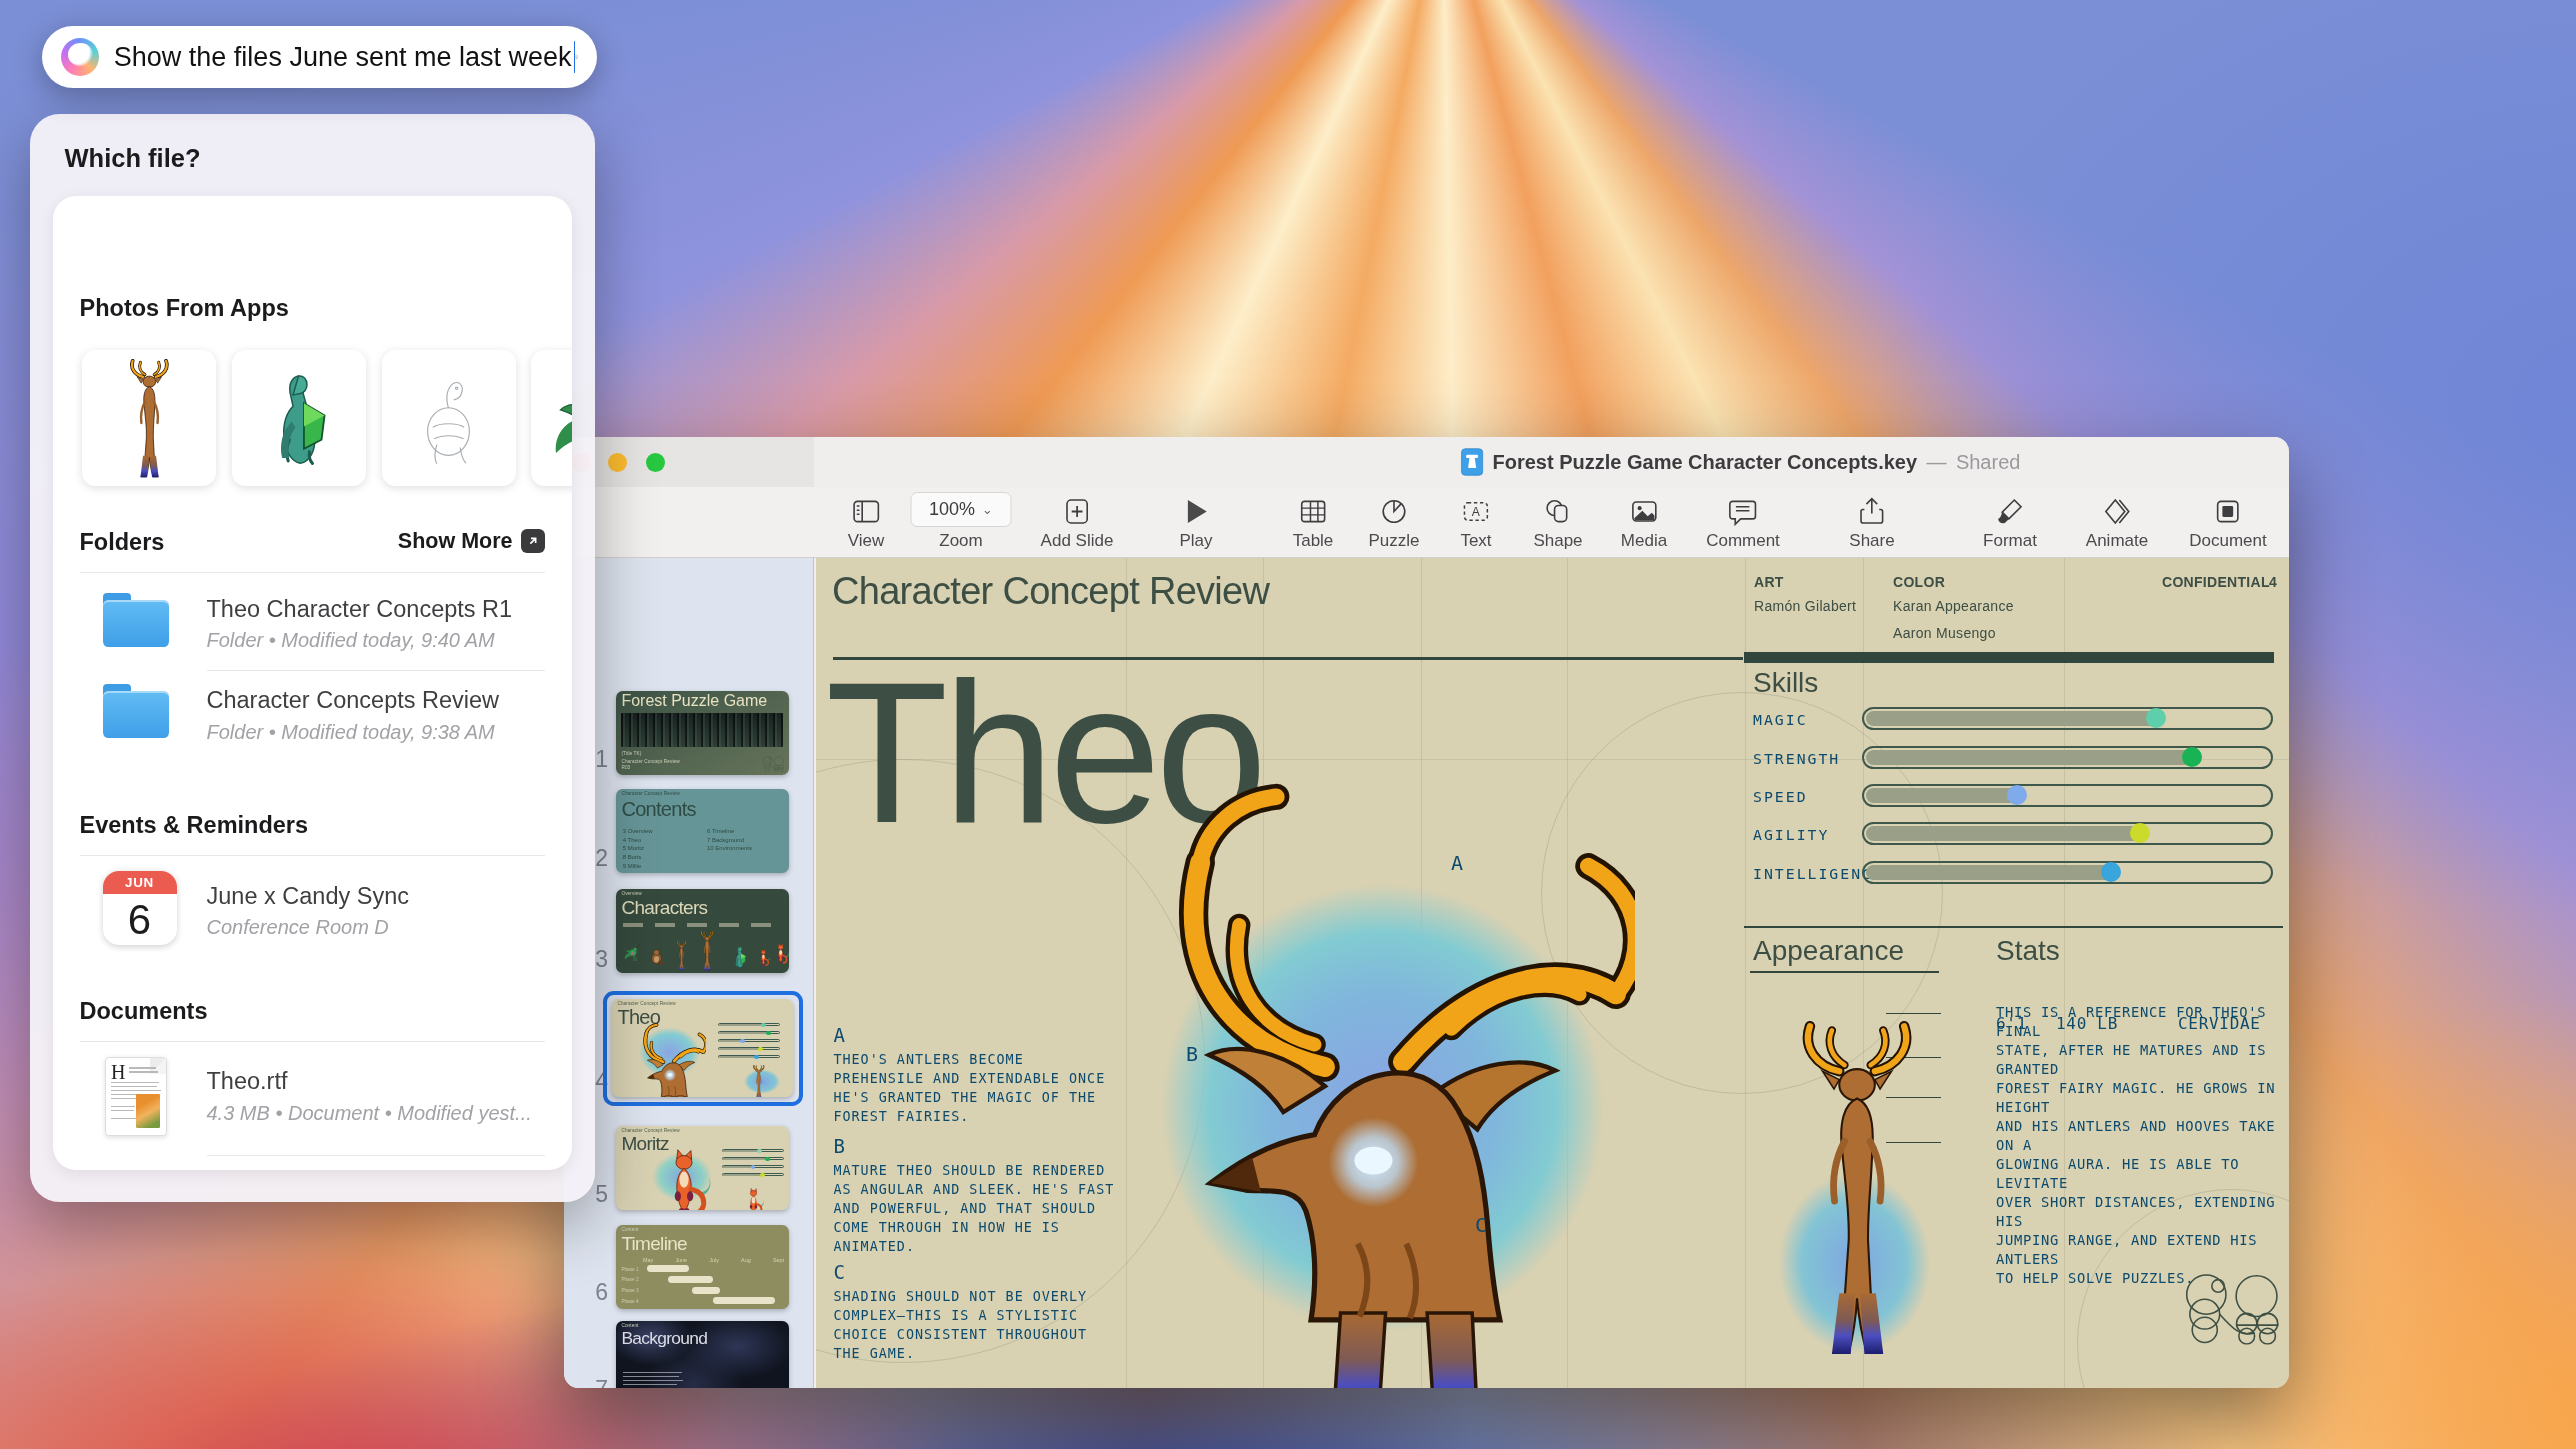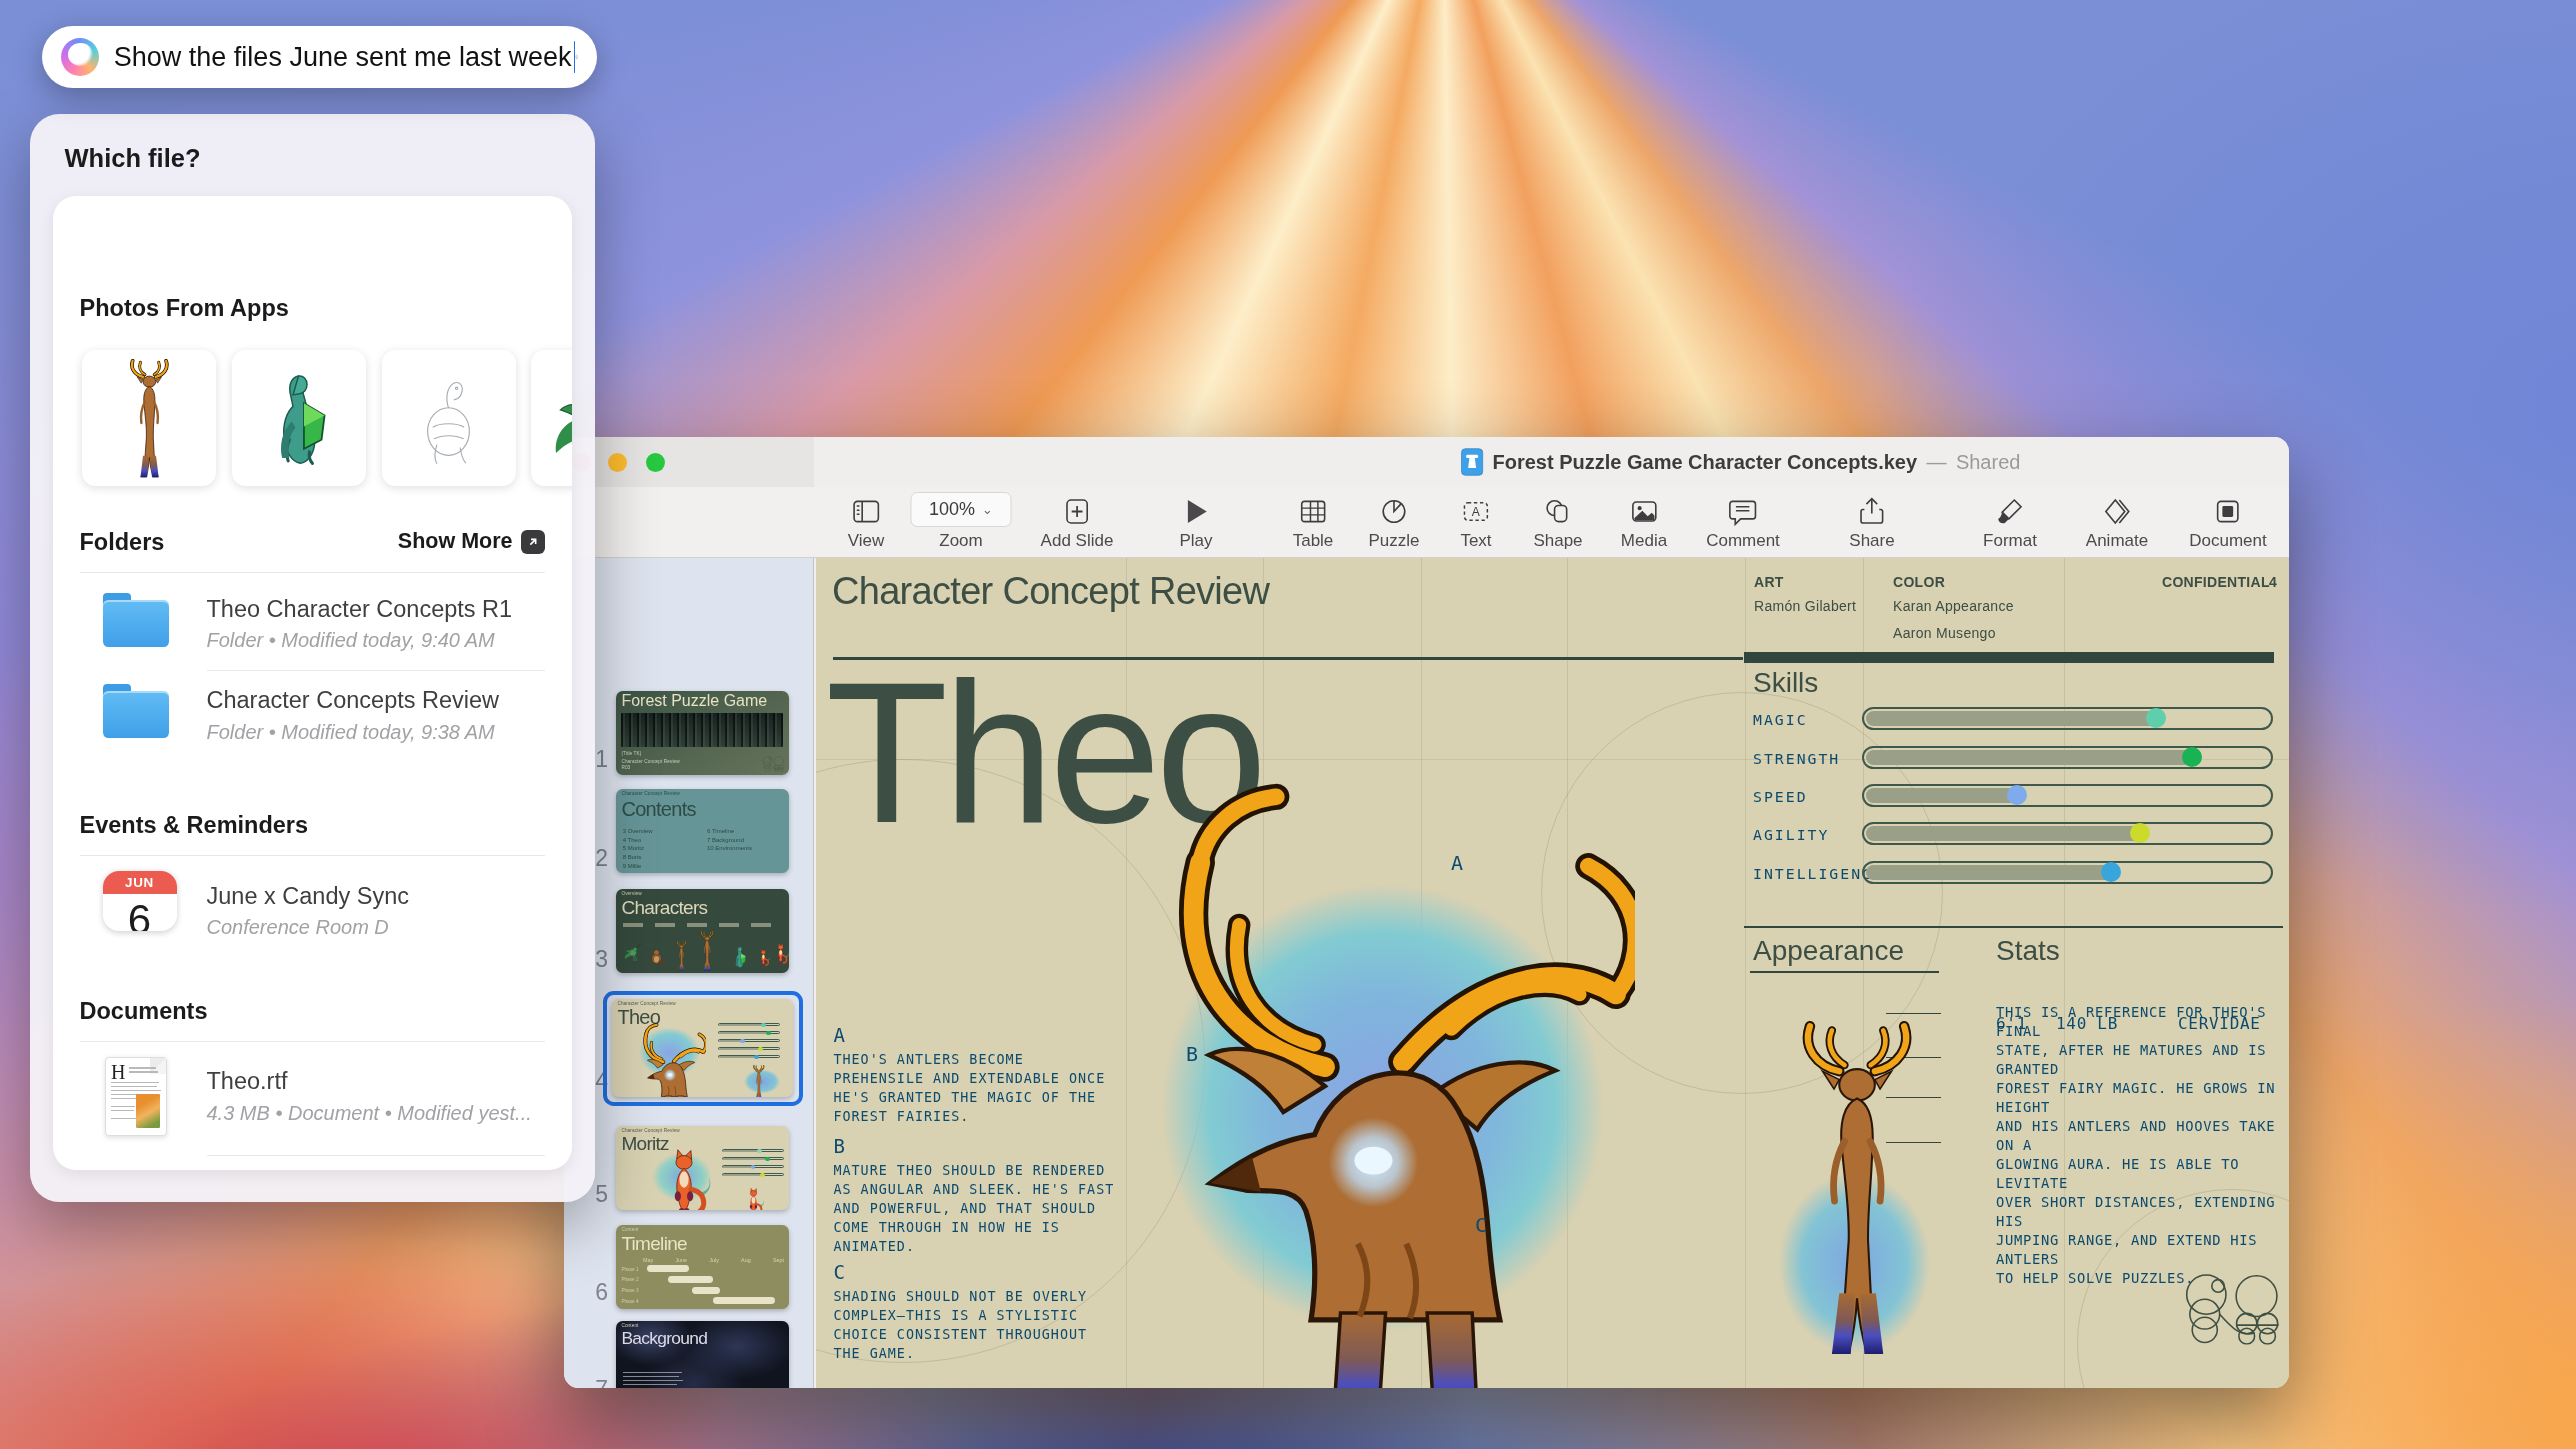--- a/index.html
+++ b/index.html
@@ -95,30 +95,30 @@
   .micbox { margin-left:auto; }
   .panel { position:absolute; left:29.5px; top:114px; width:565px; height:1088px; border-radius:29.5px;
     background:rgba(244,241,247,.96); box-shadow:0 23px 64px rgba(0,0,0,.33); z-index:20; }
   .p-prompt { position:absolute; left:35px; top:29.5px; font-size:25.5px; font-weight:600; color:#1b1b1d; }
   .card { position:absolute; left:23px; top:82px; width:519px; height:974px; background:#fff; border-radius:23px; overflow:hidden;
     box-shadow:0 4px 16px rgba(0,0,0,.08); }
   .sec-h { position:absolute; left:27px; font-size:23.5px; font-weight:600; color:#1b1b1d; }
   .divider { position:absolute; height:1.3px; background:#e9e7ea; }
   .pthumb { position:absolute; top:154px; width:134px; height:136px; background:#fff; border-radius:13.4px;
     box-shadow:0 2px 9.4px rgba(0,0,0,.13); display:flex; align-items:center; justify-content:center; overflow:hidden; }
-  .showmore { position:absolute; right:27px; display:flex; align-items:flex-end; gap:8px; }
+  .showmore { position:absolute; right:27px; display:flex; align-items:flex-start; gap:8px; }
   .showmore .smt { font-size:21.5px; font-weight:600; color:#1b1b1d; }
   .smico { width:24px; height:24px; background:#3a3a3c; border-radius:6px; display:flex; align-items:center; justify-content:center; }
   .rowt { position:absolute; left:154px; font-size:23.5px; font-weight:500; color:#3f3f42; }
   .rowm { position:absolute; left:154px; font-size:20px; color:#a1a1a6;font-style:italic; }
   .folder { position:absolute; left:50px; width:66px; height:54px; }
   .folder .tab { position:absolute; left:0; top:0; width:28px; height:12px; background:#3e9ce4; border-radius:4px 4px 0 0; }
   .folder .bod { position:absolute; left:0; top:6.7px; width:66px; height:47px; border-radius:5.4px;
     background:linear-gradient(180deg,#62bcf4,#3f9fe8); box-shadow:inset 0 2px 0 rgba(255,255,255,.45); }
-  .cal { position:absolute; left:50px; width:74px; height:60px; background:#fff; border-radius:16px; overflow:hidden;
+  .cal { position:absolute; left:50px; width:74px; height:74px; background:#fff; border-radius:16px; overflow:hidden;
     box-shadow:0 1.3px 6.7px rgba(0,0,0,.18); }
   .cal .cm { height:23px; background:#ec5b50; color:#fff; font-size:13.4px; font-weight:bold; letter-spacing:0.7px;
     display:flex; align-items:center; justify-content:center; }
   .cal .cd { height:51px; display:flex; align-items:center; justify-content:center; font-size:42px; font-weight:300; color:#1d1d1f; }
   .docic { position:absolute; left:52px; width:62px; height:79px; background:#fff; border:0.7px solid #ddd; border-radius:4px;
     box-shadow:0 1.3px 5.4px rgba(0,0,0,.12); overflow:hidden; }
   .docic .fold { position:absolute; right:0; top:0; width:0; height:0; border-left:16px solid #ececec; border-top:16px solid #f6f4f2; transform:rotate(90deg); }
   .docic .H { position:absolute; left:5.4px; top:2.7px; font-family:"Liberation Serif",serif; font-size:20px; color:#222; }
   .docic .ln { position:absolute; left:5.4px; height:1.3px; background:#b9b9b9; }
   .docic .flw { position:absolute; right:5.4px; bottom:6.7px; width:24px; height:34px;

